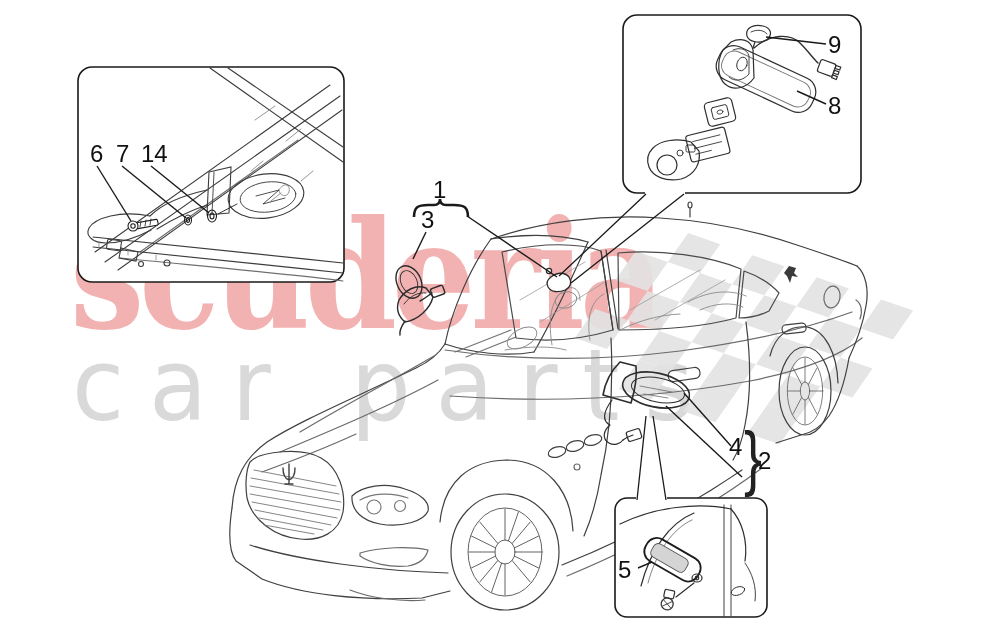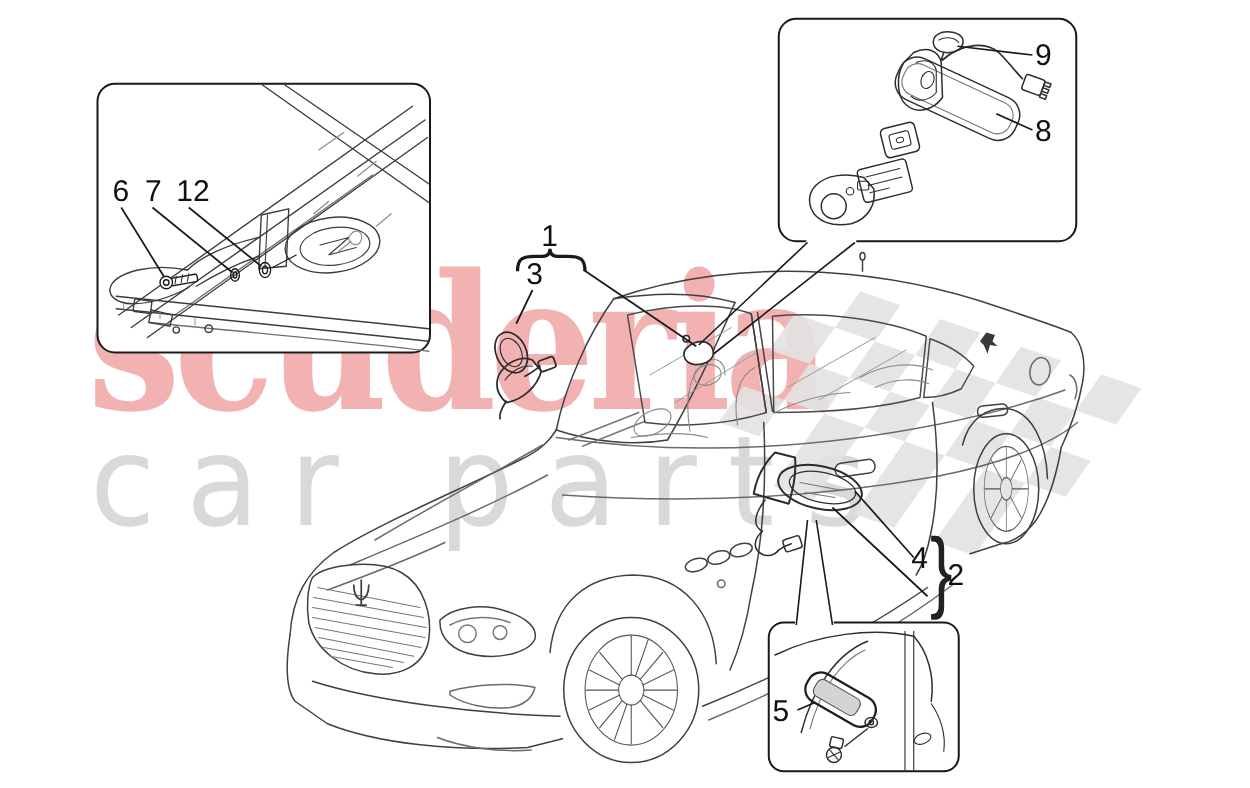--- a/index.html
+++ b/index.html
@@ -345,16 +345,16 @@
   </svg>
 
   <div class="callout" style="left:433px;top:178px">1</div>
   <div class="callout" style="left:421px;top:208px">3</div>
   <div class="callout" style="left:729px;top:435px">4</div>
   <div class="brace2" style="left:744px;top:421px">}</div>
   <div class="callout" style="left:758px;top:449px">2</div>
   <div class="callout" style="left:618px;top:558px">5</div>
   <div class="callout" style="left:90px;top:142px">6</div>
   <div class="callout" style="left:116px;top:142px">7</div>
-  <div class="callout" style="left:141px;top:142px">12</div>
+  <div class="callout" style="left:141px;top:142px">14</div>
   <div class="callout" style="left:828px;top:94px">8</div>
   <div class="callout" style="left:828px;top:33px">9</div>
 </div>
 
 </body></html>

